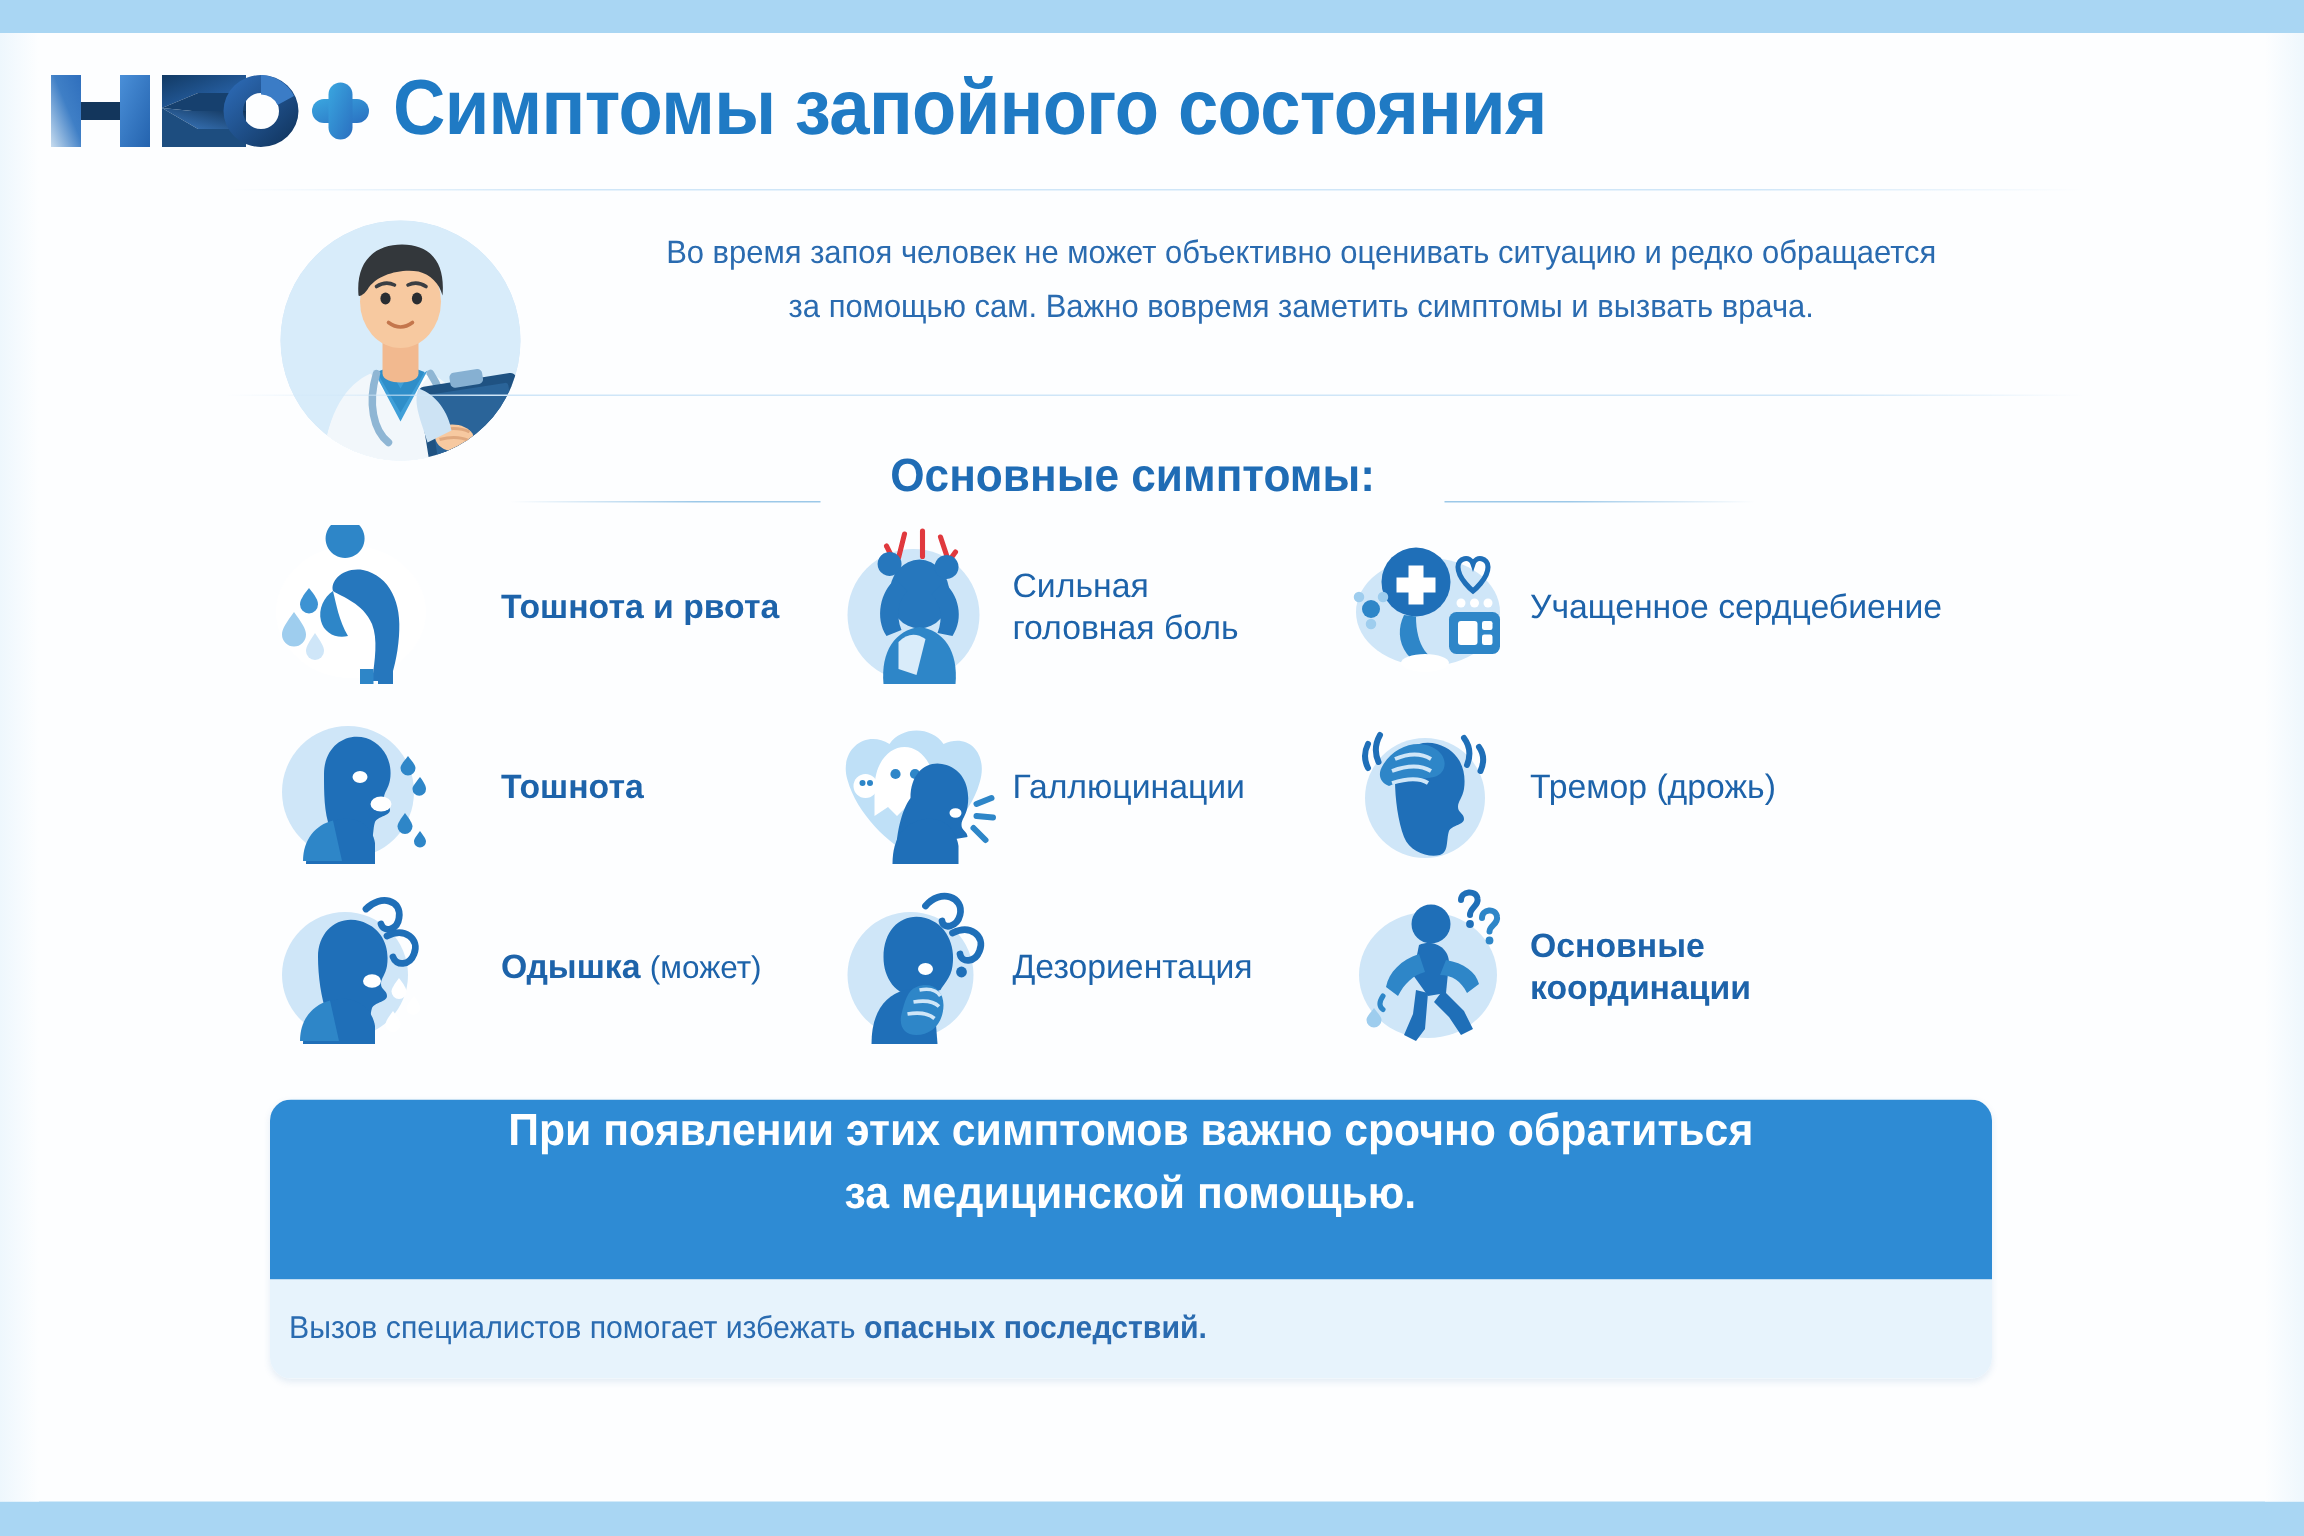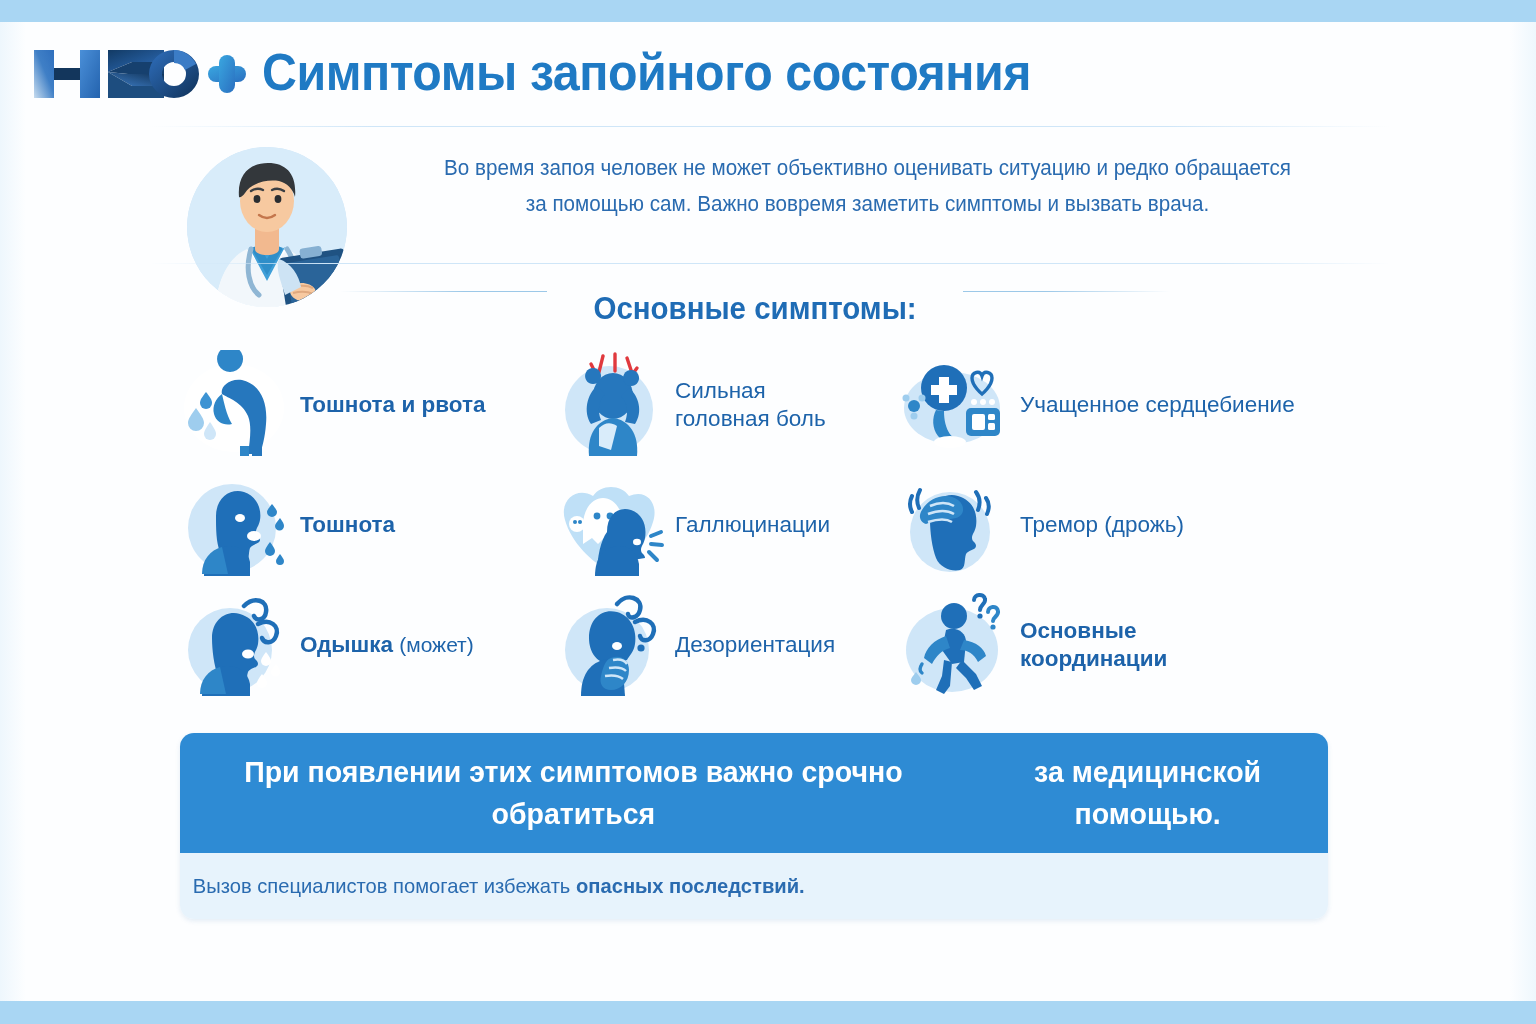--- a/index.html
+++ b/index.html
@@ -38,44 +38,44 @@
     position:absolute;left:200px;top:18px;width:985px;
     text-align:center;color:#2a6bb0;font-size:21.5px;line-height:36px;
     transform:scaleX(0.96);transform-origin:center top;
   }
 
   .intro-rule{position:absolute;left:150px;top:263px;width:1240px;height:1px;
     background:linear-gradient(90deg,rgba(168,213,245,0) 0%,#cfe6f8 14%,#cfe6f8 86%,rgba(168,213,245,0) 100%);}
 
   
   .sec-head{position:absolute;left:340px;top:291px;width:830px;height:44px;
-    display:flex;align-items:flex-start;justify-content:center;gap:38px;}
+    display:flex;align-items:flex-end;justify-content:center;gap:38px;}
   .sec-line{flex:1;height:1px;background:linear-gradient(90deg,rgba(168,213,245,0) 0%,#9cc8e8 60%,#9cc8e8 100%);}
   .sec-line.right{background:linear-gradient(270deg,rgba(168,213,245,0) 0%,#9cc8e8 60%,#9cc8e8 100%);}
   .sec-title{font-size:31px;font-weight:bold;color:#1f6cb5;white-space:nowrap;
     transform:scaleX(0.95);transform-origin:center;}
 
   
   .grid{position:absolute;left:180px;top:345px;width:1180px;height:360px;}
   .srow{position:absolute;left:0;width:1180px;height:120px;}
   .r1{top:0;} .r2{top:120px;} .r3{top:240px;}
   .sitem{position:absolute;height:120px;display:flex;align-items:center;}
-  .c1{left:0;width:370px;}
+  .c1{left:0;width:370px;gap:34px;}
   .c2{left:375px;width:390px;}
   .c3{left:720px;width:460px;}
   .sicon{width:112px;height:110px;flex:0 0 112px;position:relative;}
   .slabel{margin-left:8px;color:#1d63aa;font-size:22.5px;line-height:28px;}
   .slabel.bold{font-weight:bold;}
   .slabel .light{font-weight:normal;font-size:21px;}
 
   
   .callout{position:absolute;left:180px;top:733px;width:1148px;height:186px;
     border-radius:14px;overflow:hidden;box-shadow:0 2px 5px rgba(40,110,170,0.12);}
-  .callout-top{height:120px;background:#2e8bd4;display:flex;flex-direction:row;
-    align-items:center;justify-content:center;}
+  .callout-top{height:120px;background:#2e8bd4;display:flex;flex-direction:column;
+    align-items:center;}
   .callout-top div{color:#ffffff;font-size:30px;font-weight:bold;line-height:42px;
     text-align:center;transform:scaleX(0.95);}
   .callout-bot{height:66px;background:#e7f3fc;display:flex;align-items:center;}
   .callout-bot span{color:#2a6bb0;font-size:21px;transform:scaleX(0.96);}
   .callout-bot b{font-weight:bold;}
 </style>
 </head>
 <body>
 
 <div class="page">

